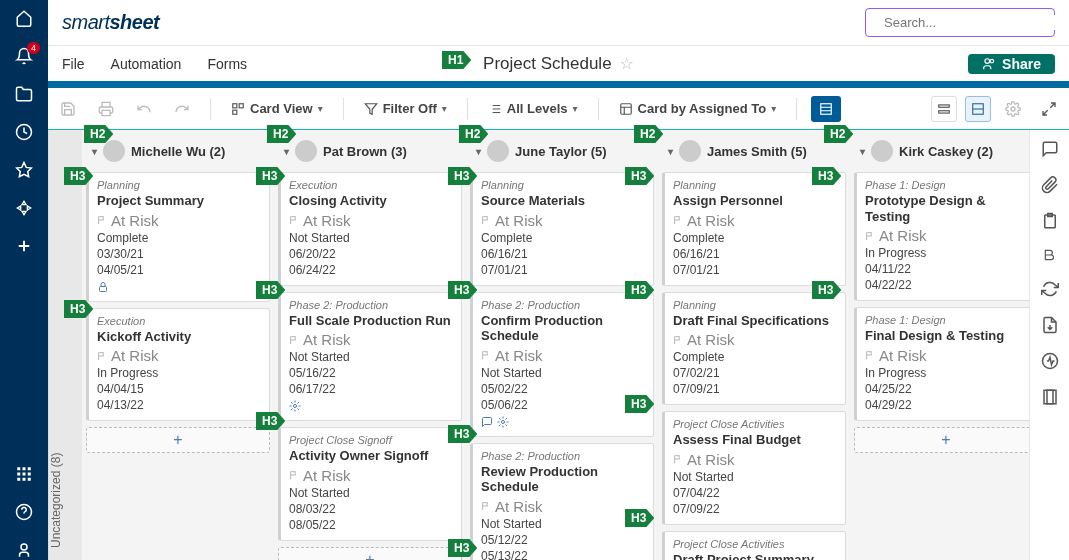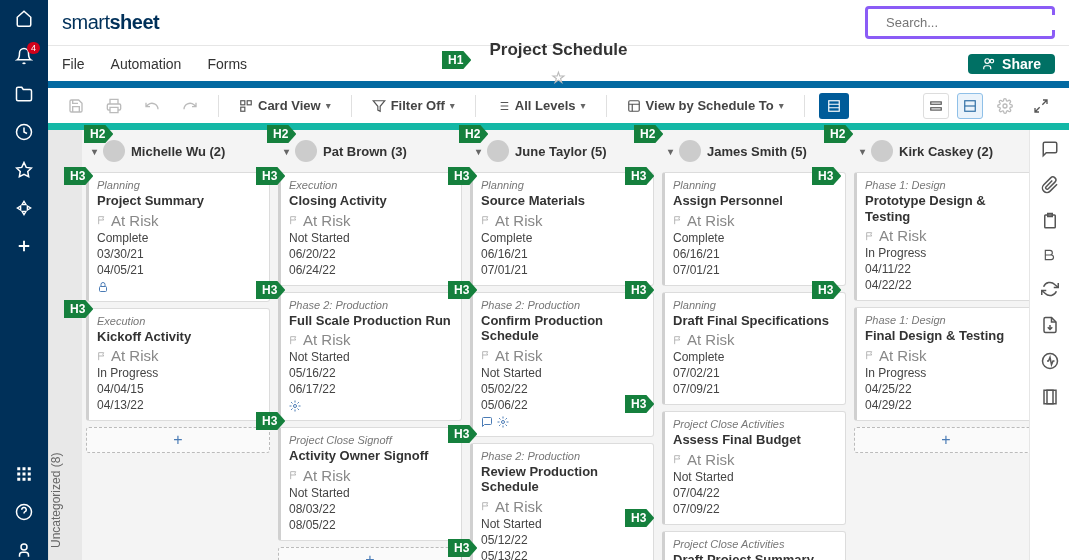--- a/index.html
+++ b/index.html
@@ -3,29 +3,29 @@
 <meta charset="utf-8">
 <style>
 * { box-sizing: border-box; margin: 0; padding: 0; font-family: -apple-system, BlinkMacSystemFont, "Segoe UI", Arial, sans-serif; }
 body { width: 1069px; height: 560px; overflow: hidden; background: #fff; display: flex; }
 .left-rail { width: 48px; background: #003059; display: flex; flex-direction: column; align-items: center; padding-top: 8px; gap: 18px; color: #fff; }
 .left-rail .ic { width: 20px; height: 20px; display: flex; align-items: center; justify-content: center; cursor: pointer; position: relative; }
 .left-rail .spacer { flex: 1; }
 .badge { position: absolute; top: -4px; right: -6px; background: #d0021b; color: #fff; font-size: 9px; border-radius: 8px; padding: 0 4px; line-height: 12px; }
 .main { flex: 1; display: flex; flex-direction: column; min-width: 0; }
 .topbar { height: 46px; display: flex; align-items: center; padding: 0 14px; border-bottom: 1px solid #e6e6e6; gap: 18px; }
-.logo { font-size: 20px; font-weight: 400; color: #003059; letter-spacing: -0.5px; }
+.logo { font-size: 20px; font-weight: 400; color: #003059; letter-spacing: -0.5px; font-style: italic; }
 .logo b { font-weight: 700; }
-.search { margin-left: auto; display: flex; align-items: center; border: 3px solid #8b5cf6; border-radius: 4px; padding: 6px 10px; width: 190px; color: #888; gap: 8px; }
+.search { margin-left: auto; display: flex; align-items: center; border: 1px solid #8b5cf6; border-radius: 4px; padding: 6px 10px; width: 190px; color: #888; gap: 8px; }
 .search input { border: none; outline: none; font-size: 13px; flex: 1; color: #333; }
 .menubar { height: 42px; display: flex; align-items: center; padding: 0 14px; gap: 26px; font-size: 14px; color: #333; border-bottom: 7px solid #0369a1; position: relative; }
-.menubar .title { position: absolute; left: 50%; transform: translateX(-50%); display: flex; align-items: center; gap: 8px; font-size: 17px; font-weight: 700; flex-direction: column; }
+.menubar .title { position: absolute; left: 50%; transform: translateX(-50%); display: flex; align-items: center; gap: 8px; font-size: 17px; font-weight: 400; }
 .menubar .title .star { color: #bbb; font-size: 16px; }
 .share-btn { margin-left: auto; background: #007064; color: #fff; padding: 2px 14px; border-radius: 4px; font-size: 14px; font-weight: 600; display: flex; align-items: center; gap: 6px; cursor: pointer; }
-.toolbar { height: 42px; display: flex; align-items: center; padding: 0 14px; gap: 10px; font-size: 13px; color: #444; border-bottom: 7px solid #14b8a6; }
+.toolbar { height: 42px; display: flex; align-items: center; padding: 0 6px; gap: 10px; font-size: 13px; color: #444; border-bottom: 1px solid #14b8a6; }
 .toolbar .sep { width: 1px; height: 22px; background: #e0e0e0; margin: 0 4px; }
 .toolbar .tbtn { display: flex; align-items: center; gap: 5px; padding: 4px 6px; cursor: pointer; border-radius: 3px; }
 .toolbar .tbtn.muted { color: #bbb; }
 .toolbar .tbtn.active { background: #005b99; color: #fff; padding: 6px 8px; }
 .toolbar .right { margin-left: auto; display: flex; align-items: center; gap: 8px; }
 .toolbar .viewicon { width: 26px; height: 26px; border: 1px solid #ddd; border-radius: 3px; display: flex; align-items: center; justify-content: center; cursor: pointer; }
 .toolbar .viewicon.active { background: #eaf3fb; border-color: #8fc0e8; }
 .content { flex: 1; display: flex; min-height: 0; }
 .board-wrap { flex: 1; display: flex; min-width: 0; position: relative; background: #f4f4f4; }
 .uncat { width: 34px; background: #e8e8e8; writing-mode: vertical-rl; text-orientation: mixed; font-size: 12px; color: #666; padding: 12px 0; text-align: left; transform: rotate(180deg); border-right: 1px solid #ddd; }
@@ -195,21 +195,21 @@
         </svg>
       <b>All Levels</b>
         <span class="chev">▾</span>
     </div>
     <div class="sep"></div>
     <div class="tbtn">
       <svg width="14" height="14" viewBox="0 0 24 24" fill="none" stroke="#555" stroke-width="2">
           <rect x="3" y="3" width="18" height="18" rx="2"></rect>
           <path d="M3 9h18M9 21V9"></path>
         </svg>
-      <b>View by Schedule To</b>
+      <b>Card by Assigned To</b>
         <span class="chev">▾</span>
     </div>
     <div class="sep"></div>
     <div class="tbtn active">
         <svg width="14" height="14" viewBox="0 0 24 24" fill="none" stroke="#fff" stroke-width="2">
           <rect x="3" y="3" width="18" height="18"></rect>
           <path d="M3 9h18M3 15h18"></path>
         </svg>
       </div>
     <div class="right">

